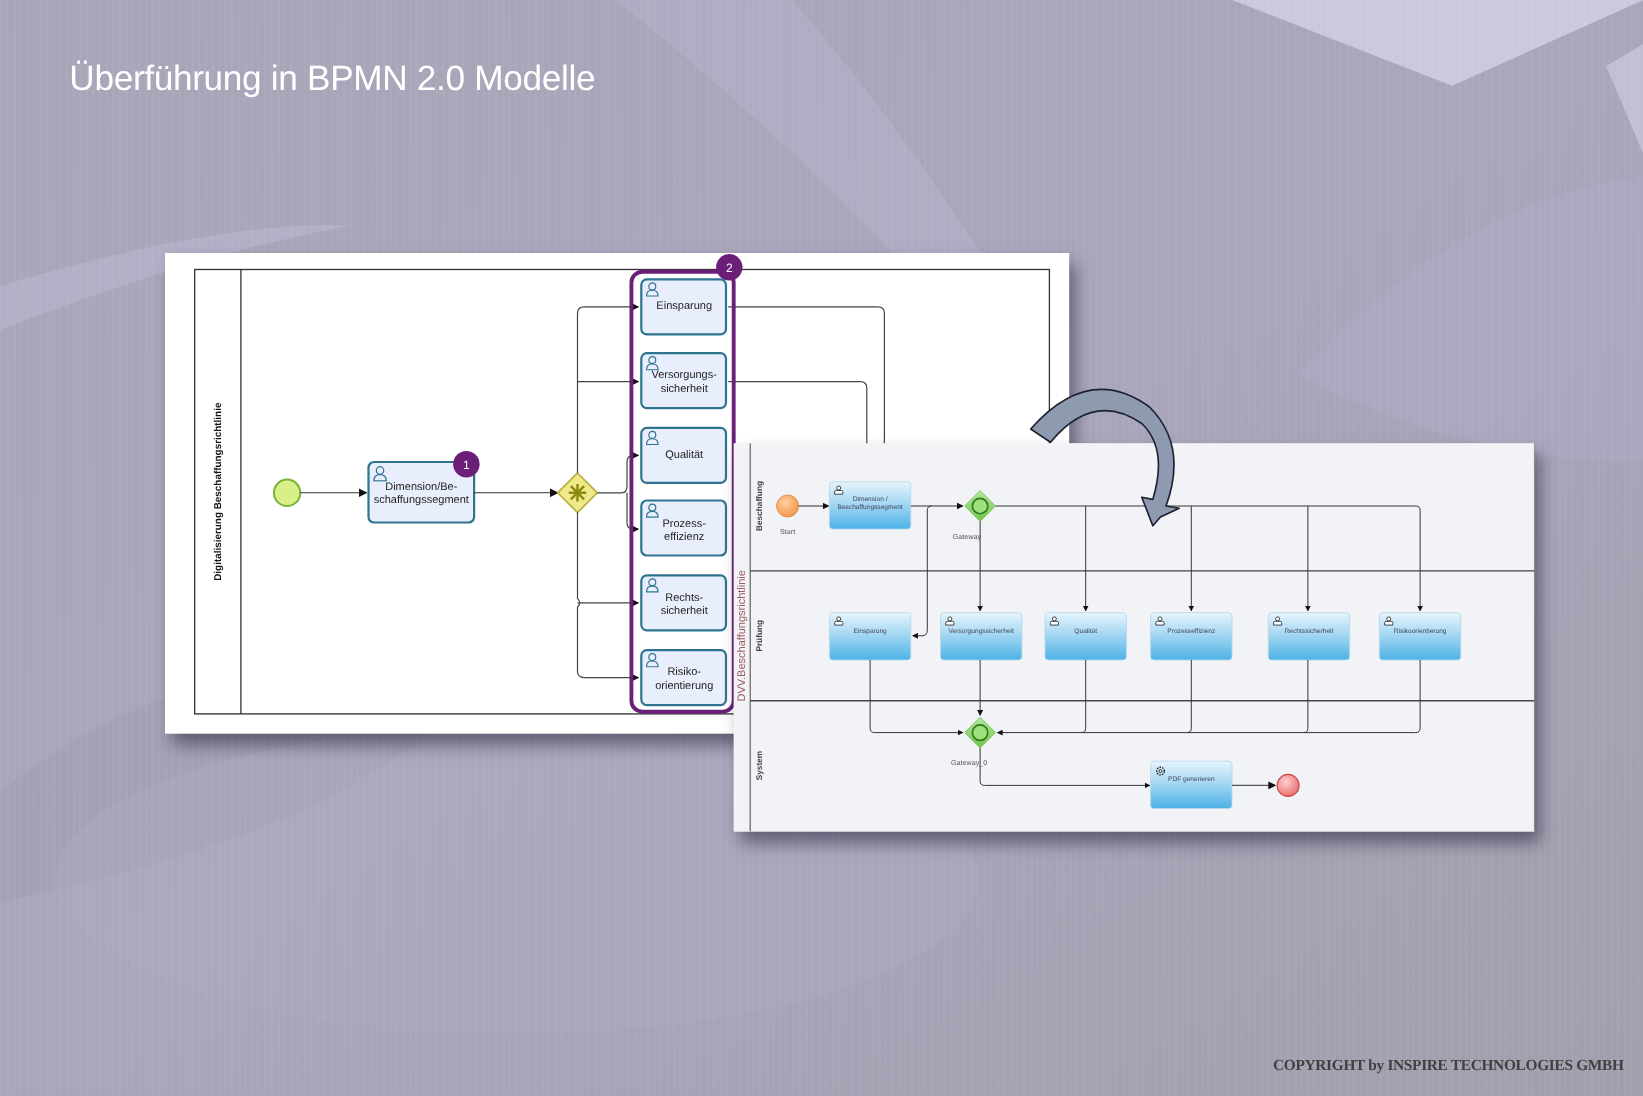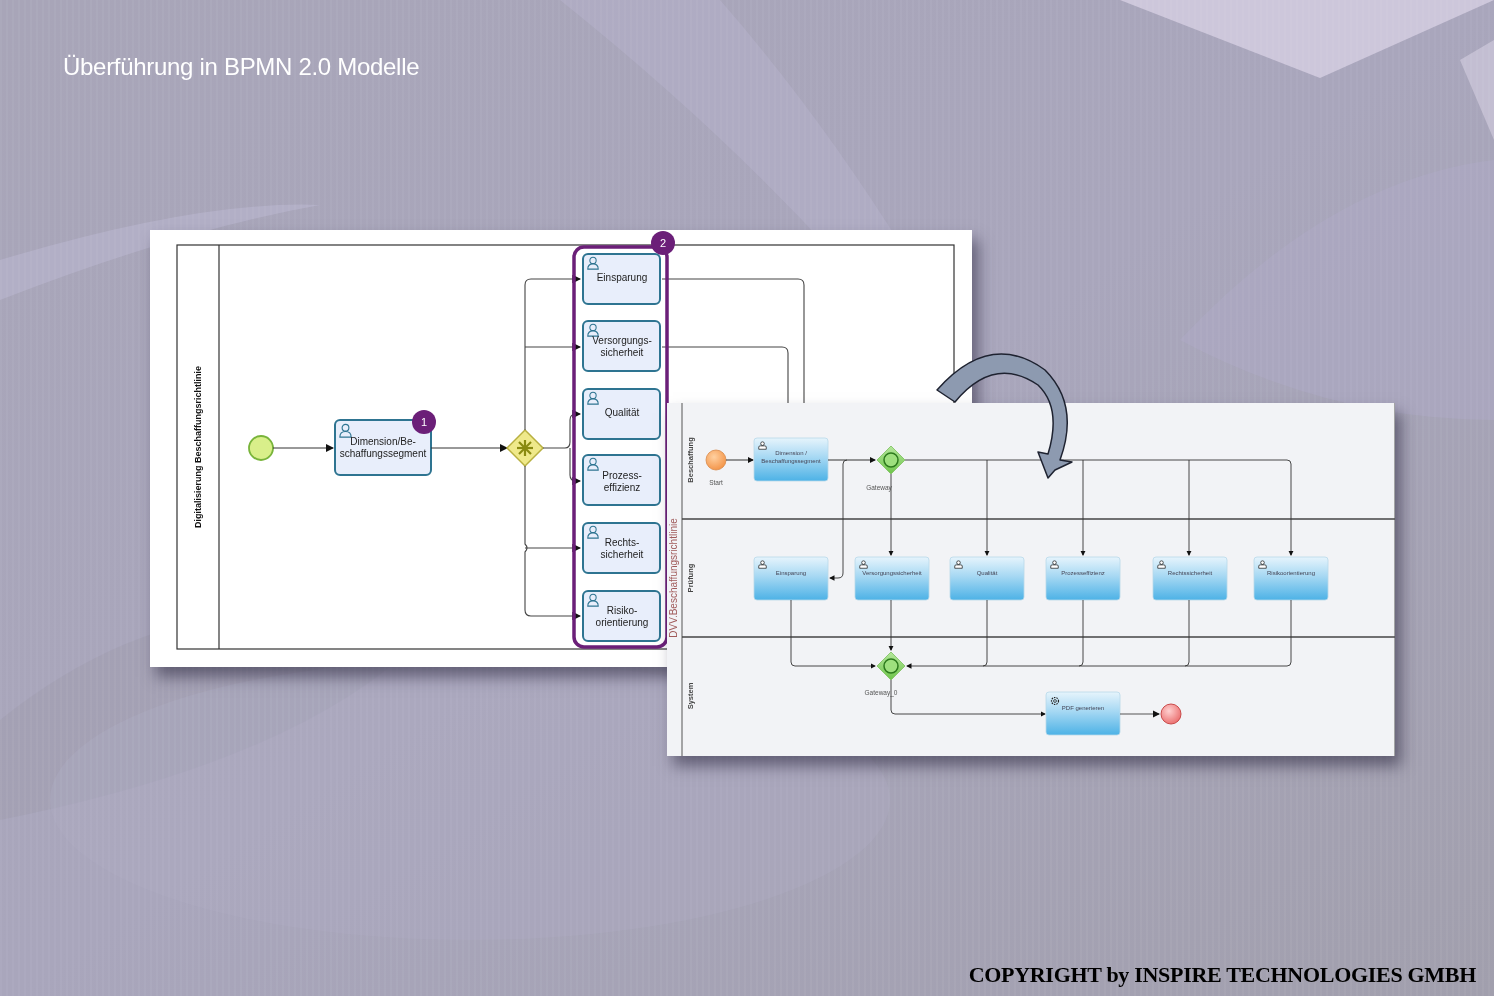--- a/index.html
+++ b/index.html
@@ -4,26 +4,26 @@
 <style>
   html, body { margin:0; padding:0; }
   body {
     width:1494px; height:996px; overflow:hidden; position:relative;
     background:#a5a2b3;
     font-family:"Liberation Sans", sans-serif;
   }
   .bg-layer { position:absolute; inset:0; }
   .slide-title {
     position:absolute; left:63px; top:53px;
-    color:#ffffff; font-size:24px; letter-spacing:-0.3px;
+    color:#ffffff; font-size:32px; letter-spacing:-0.3px;
     font-family:"Liberation Sans", sans-serif;
   }
   .copyright {
     position:absolute; right:18px; top:962px;
-    color:#000000; font-size:22px; font-weight:bold;
+    color:#404040; font-size:14px; font-weight:bold;
     font-family:"Liberation Serif", serif; letter-spacing:-0.3px;
   }
   .panel-left {
     position:absolute; left:150px; top:230px; width:822px; height:437px;
     background:#ffffff;
     box-shadow: 6px 10px 14px rgba(40,36,60,0.55);
   }
   .panel-right {
     position:absolute; left:667px; top:403px; width:728px; height:353px;
     background:#f3f4f7;

